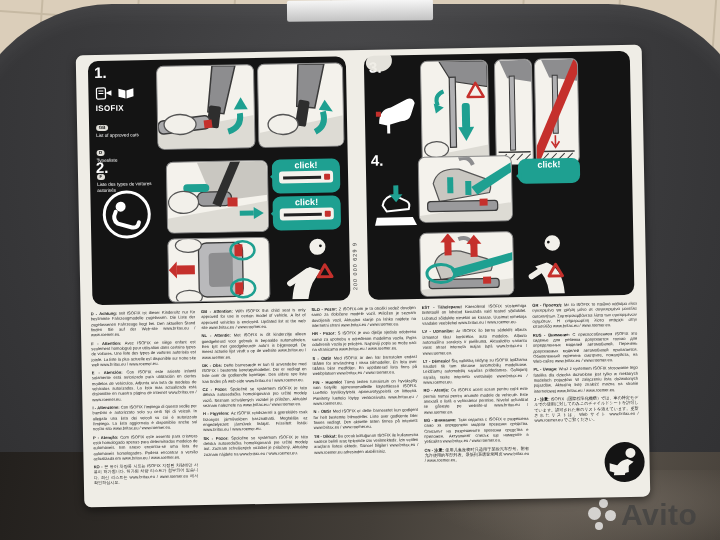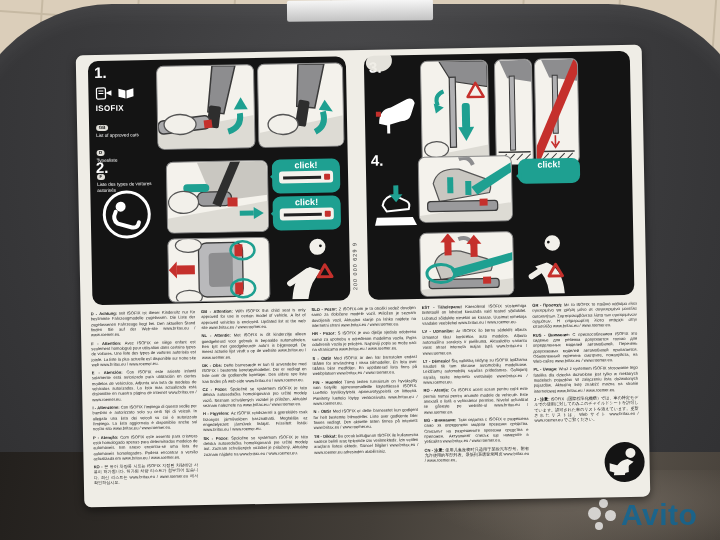--- a/index.html
+++ b/index.html
@@ -73,21 +73,21 @@
   .read-icon{position:absolute;left:520px;top:396px;width:42px;height:42px;}
 
   
   .watermark{position:absolute;left:588px;top:498px;display:flex;align-items:center;opacity:0.72;}
   .wm-dots{position:relative;width:30px;height:34px;margin-right:3px;}
   .wm-dots i{position:absolute;background:#fff;border-radius:50%;}
   .wm-dots .d1{left:11px;top:1px;width:9px;height:9px;}
   .wm-dots .d2{left:0;top:9px;width:13px;height:13px;}
   .wm-dots .d3{left:17px;top:12px;width:11px;height:11px;}
   .wm-dots .d4{left:7px;top:24px;width:8px;height:8px;}
-  .wm-text{color:#0369a1;font-size:30px;font-weight:bold;letter-spacing:0.5px;}
+  .wm-text{color:#404040;font-size:30px;font-weight:bold;letter-spacing:0.5px;}
 </style>
 </head>
 <body>
 
 <div class="photo">
   <div class="floor"></div>
   <div class="seat"></div>
   <div class="blank-sticker"></div>
   <div class="fabric"></div>
   <div class="fabric-fold"></div>

